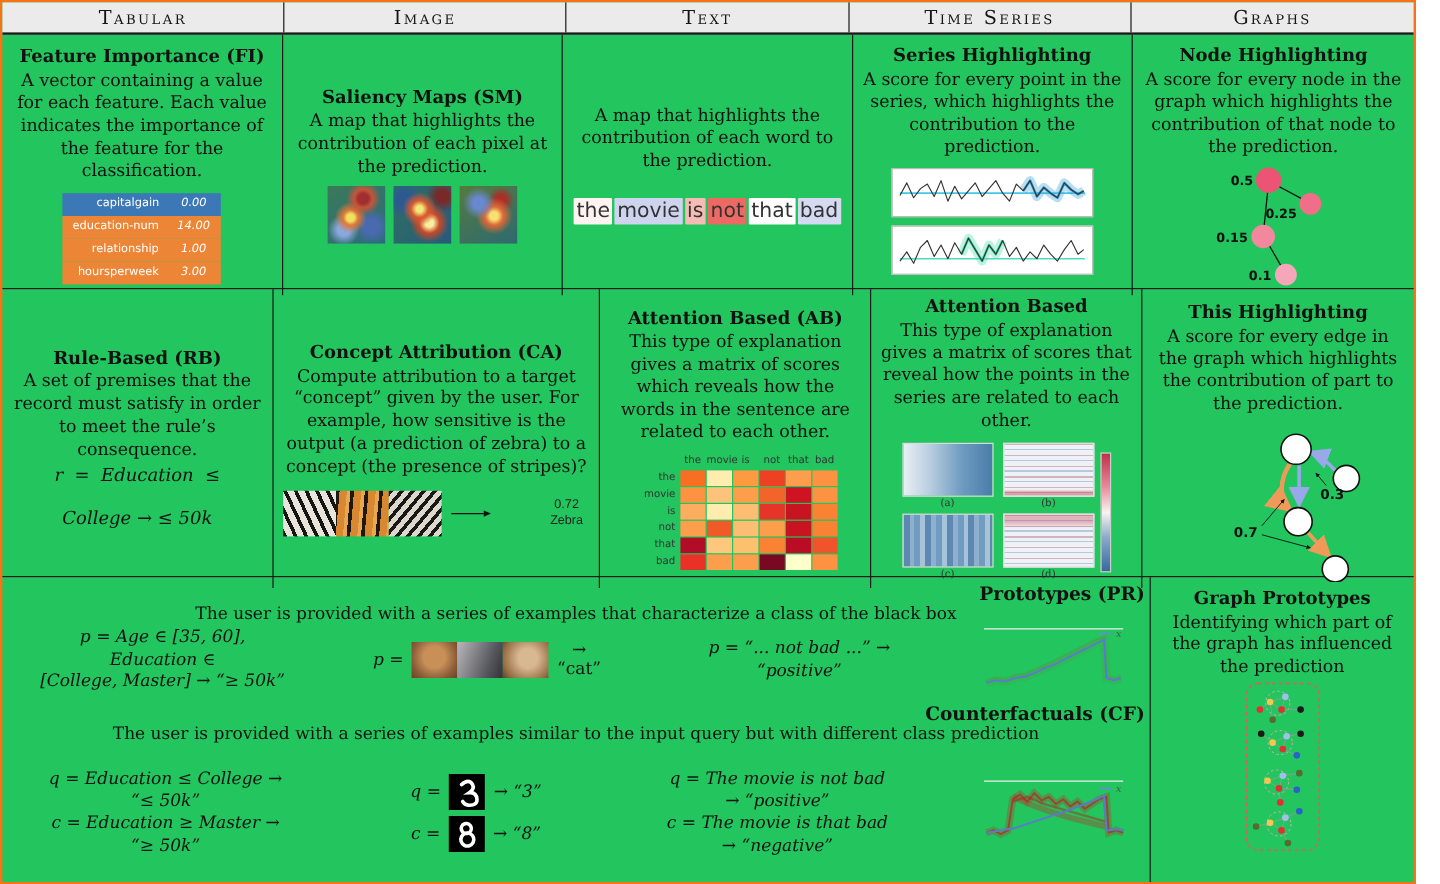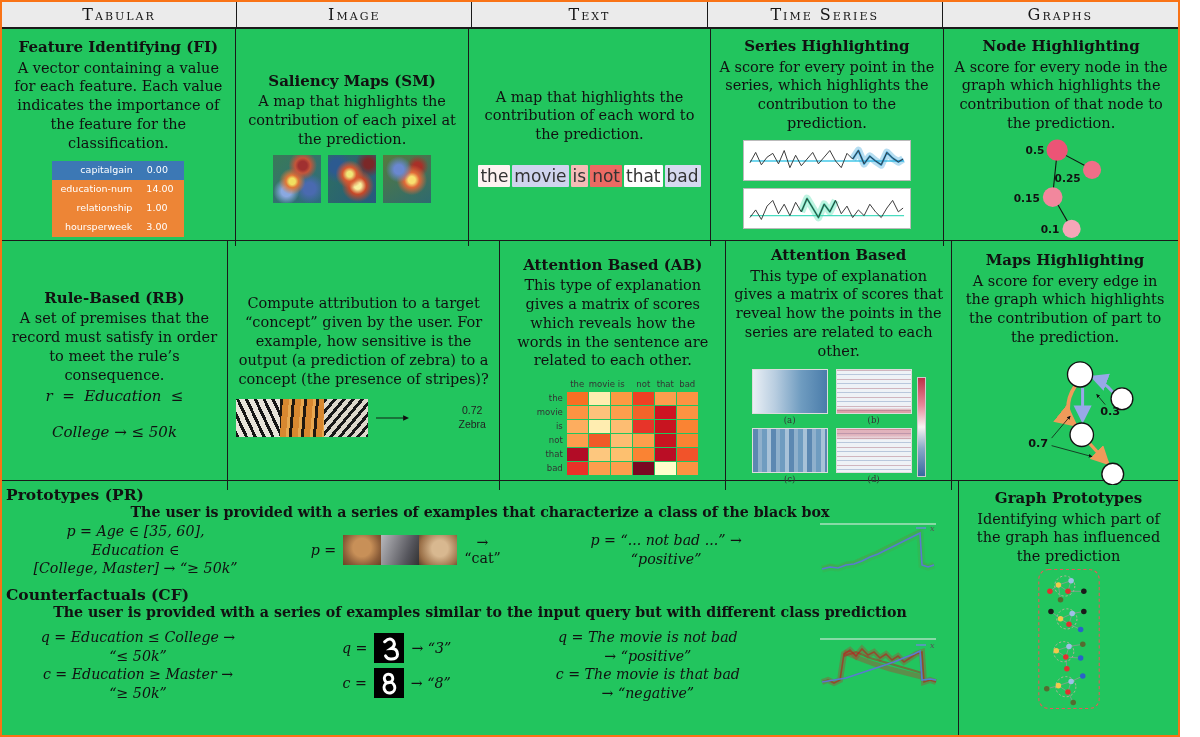--- a/index.html
+++ b/index.html
@@ -23,33 +23,33 @@
           flex-direction:column; align-items:center; justify-content:center;
           text-align:center; font-size:14.5px; line-height:1.3; }
   .cell:last-child { border-right:none; }
   .cell-title { font-weight:bold; font-size:15px; margin-bottom:1px; }
 
   
   .bottom { display:grid; grid-template-columns:957px 1fr; height:254px; }
   .bottom-left { border-right:1.4px solid #1a1a1a; padding:4px 4px 2px 4px; }
   .bottom-right { padding:8px 8px; display:flex; flex-direction:column;
                   align-items:center; text-align:center; font-size:14.5px; line-height:1.3; }
-  .section-title { text-align:left; font-weight:bold; font-size:15.5px; }
-  .section-sub { text-align:center; font-size:14.2px;font-weight:bold; }
+  .section-title { text-align:right; font-weight:bold; font-size:15.5px; }
+  .section-sub { text-align:center; font-size:14.2px; }
   .proto-row { display:flex; align-items:center; justify-content:space-between;
                padding:0 12px; margin-top:1px; }
   .math { font-style:italic; font-size:14.2px; line-height:1.32; }
   .centered { text-align:center; }
 
   
   .ft { width:132px; margin-top:8px; font-family:"DejaVu Sans",sans-serif;
         font-size:9.5px; color:#fff; }
   .ft-row { display:flex; height:19px; align-items:center; padding:0 8px; }
   .ft-label { flex:1; text-align:right; margin-right:14px; }
-  .ft-value { width:30px; text-align:left; }
+  .ft-value { width:30px; text-align:center;font-style:italic; }
 
   
   .sal-strip { display:flex; gap:7px; margin-top:6px; }
   .sal { width:48px; height:48px; }
   .sal1 { background:
       radial-gradient(circle at 62% 22%, #a03030 0 9%, rgba(220,80,50,.85) 16%, transparent 30%),
       radial-gradient(circle at 40% 55%, #f0e060 0 8%, #e07838 16%, transparent 34%),
       radial-gradient(circle at 28% 76%, #8aa8e0 0 10%, transparent 26%),
       radial-gradient(circle at 76% 70%, #4a6ab0 0 12%, transparent 30%),
       linear-gradient(140deg,#3a7a58,#2e6a80); }
@@ -135,21 +135,21 @@
     <div class="header-cell">Tabular</div>
     <div class="header-cell">Image</div>
     <div class="header-cell">Text</div>
     <div class="header-cell">Time Series</div>
     <div class="header-cell">Graphs</div>
   </div>
 
   <div class="grid-row row1">
 
     <div class="cell">
-      <div class="cell-title">Feature Identifying (FI)</div>
+      <div class="cell-title">Feature Importance (FI)</div>
       <div class="cell-desc">A vector containing a value for each feature. Each value indicates the importance of the feature for the classification.</div>
       <div class="ft">
           <div class="ft-row" style="background: rgb(60, 120, 181); padding-left: 28px;">
             <span class="ft-label">capitalgain</span>
             <span class="ft-value">0.00</span>
           </div>
           <div class="ft-row" style="background: rgb(237, 133, 54);">
             <span class="ft-label">education-num</span>
             <span class="ft-value">14.00</span>
           </div>
@@ -218,20 +218,21 @@
   <div class="grid-row row2">
 
     <div class="cell">
       <div class="cell-title">Rule-Based (RB)</div>
       <div class="cell-desc">A set of premises that the record must satisfy in order to meet the rule’s consequence.</div>
       <div class="rule">r  =  Education  ≤</div>
       <div class="rule" style="margin-top:16px;">College → ≤ 50k</div>
     </div>
 
     <div class="cell">
+      <div class="cell-title">Concept Attribution (CA)</div>
       <div class="cell-desc">Compute attribution to a target “concept” given by the user. For example, how sensitive is the output (a prediction of zebra) to a concept (the presence of stripes)?</div>
       <div class="ca-row">
         <div class="stripe-strip">
           <div class="stripe zebra1"></div>
           <div class="stripe tiger"></div>
           <div class="stripe zebra2"></div>
         </div>
         <svg width="44" height="10" viewBox="0 0 44 10">
           <line x1="0" y1="5" x2="36" y2="5" stroke="#111" stroke-width="1.2"></line>
           <polygon points="36,1.5 44,5 36,8.5" fill="#111"></polygon>
@@ -316,21 +317,21 @@
           <div class="abts-fig">
             <div class="abts-thumb abts-d"></div>
             <div class="abts-lbl">(d)</div>
           </div>
         </div>
         <div class="colorbar"></div>
       </div>
     </div>
 
     <div class="cell" style="justify-content:flex-start; padding-top:10px;">
-      <div class="cell-title">Maps Highlighting</div>
+      <div class="cell-title">This Highlighting</div>
       <div class="cell-desc">A score for every edge in the graph which highlights the contribution of part to the prediction.</div>
       <svg width="190" height="134" viewBox="0 0 200 160" style="margin-top:4px;">
         <defs>
           <marker id="mO" markerWidth="7" markerHeight="7" refX="5" refY="3" orient="auto">
               <path d="M0,0 L6,3 L0,6 Z" fill="#f09a5a"></path>
             </marker>
           <marker id="mB" markerWidth="7" markerHeight="7" refX="5" refY="3" orient="auto">
               <path d="M0,0 L6,3 L0,6 Z" fill="#98a8e8"></path>
             </marker>
           <marker id="mK" markerWidth="6" markerHeight="6" refX="4" refY="2.5" orient="auto">
@@ -386,21 +387,21 @@
           <polyline points="4,48 12,46 20,47 28,44 36,43 44,40 52,36 60,33 68,29 76,25 84,21 92,17 98,14 102,12 104,44 110,46 116,44" fill="none" stroke="rgba(80,160,70,0.28)" stroke-width="7"></polyline>
           <polyline points="4,47 12,44 20,46 28,42 36,41 44,37 52,34 60,30 68,26 76,22 84,18 92,14 98,11 102,10 104,42 110,45 116,43" fill="none" stroke="rgba(80,160,70,0.45)" stroke-width="2.2"></polyline>
           <polyline points="4,48 12,46 20,47 28,44 36,43 44,40 52,36 60,33 68,29 76,25 84,21 92,17 98,14 102,12 104,44 110,46 116,44" fill="none" stroke="#5a7ad0" stroke-width="1.6"></polyline>
           <line x1="98" y1="7" x2="108" y2="7" stroke="#6a8ad8" stroke-width="1.4"></line>
           <text x="112" y="10" font-family="DejaVu Serif" font-style="italic" font-size="8" fill="#555">x</text>
         </svg>
       </div>
 
       <div class="section-title" style="margin-top:6px;">Counterfactuals (CF)</div>
       <div class="section-sub">The user is provided with a series of examples similar to the input query but with different class prediction</div>
-      <div class="proto-row" style="margin-top:8px;">
+      <div class="proto-row" style="margin-top:20px;">
         <div class="math centered" style="width:240px;">
           <div>q = Education ≤ College →</div>
           <div>“≤ 50k”</div>
           <div>c = Education ≥ Master →</div>
           <div>“≥ 50k”</div>
         </div>
         <div class="img-cf-col" style="width:170px; align-items:center;">
           <div class="inline-row">
             <span class="math">q =</span>
             <div class="digit-thumb">

